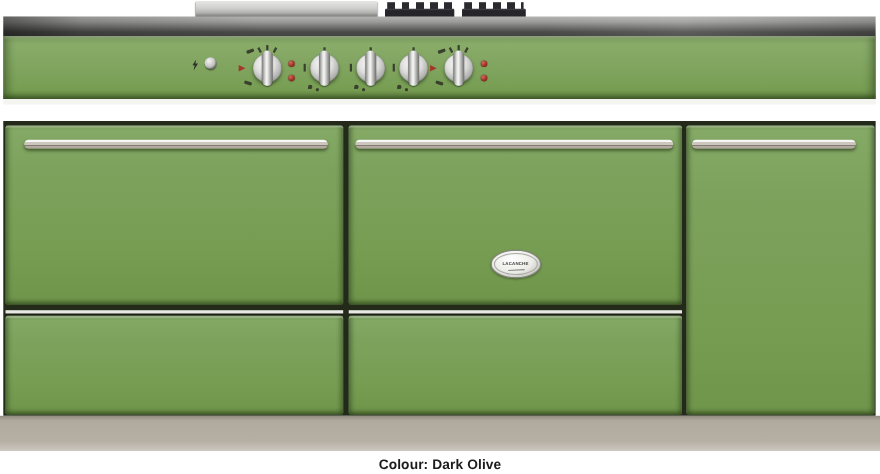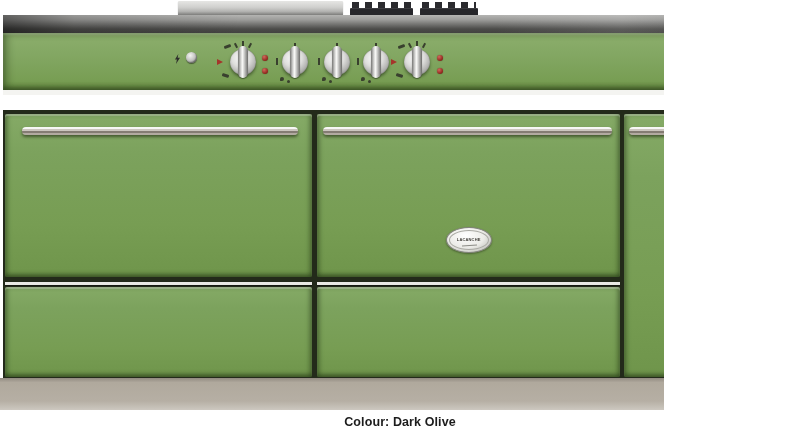--- a/index.html
+++ b/index.html
@@ -1,16 +1,16 @@
 <!DOCTYPE html>
 <html><head>
 <meta charset="utf-8">
 <style>
   html,body{margin:0;padding:0;background:#fff;}
-  .stage{position:relative;width:664px;height:431px;background:#fff;overflow:hidden;
+  .stage{position:relative;width:800px;height:431px;background:#fff;overflow:hidden;
          font-family:"Liberation Sans",sans-serif;}
   .abs{position:absolute;}
 
   
   .griddle{left:178px;top:1px;width:165px;height:16px;border-radius:1px;
     background:linear-gradient(180deg,#e6e6e4 0,#cfcfcd 40%,#b3b3b1 65%,#8a8a88 82%,#5c5c5a 100%);
     box-shadow:0 1px 1px rgba(0,0,0,.4);}
   .grate{top:2px;height:15px;background:transparent;}
   .grate .base{position:absolute;left:0;bottom:0;width:100%;height:9px;background:#26262a;border-radius:1px;
     box-shadow:inset 0 1px 1px rgba(255,255,255,.12);}

